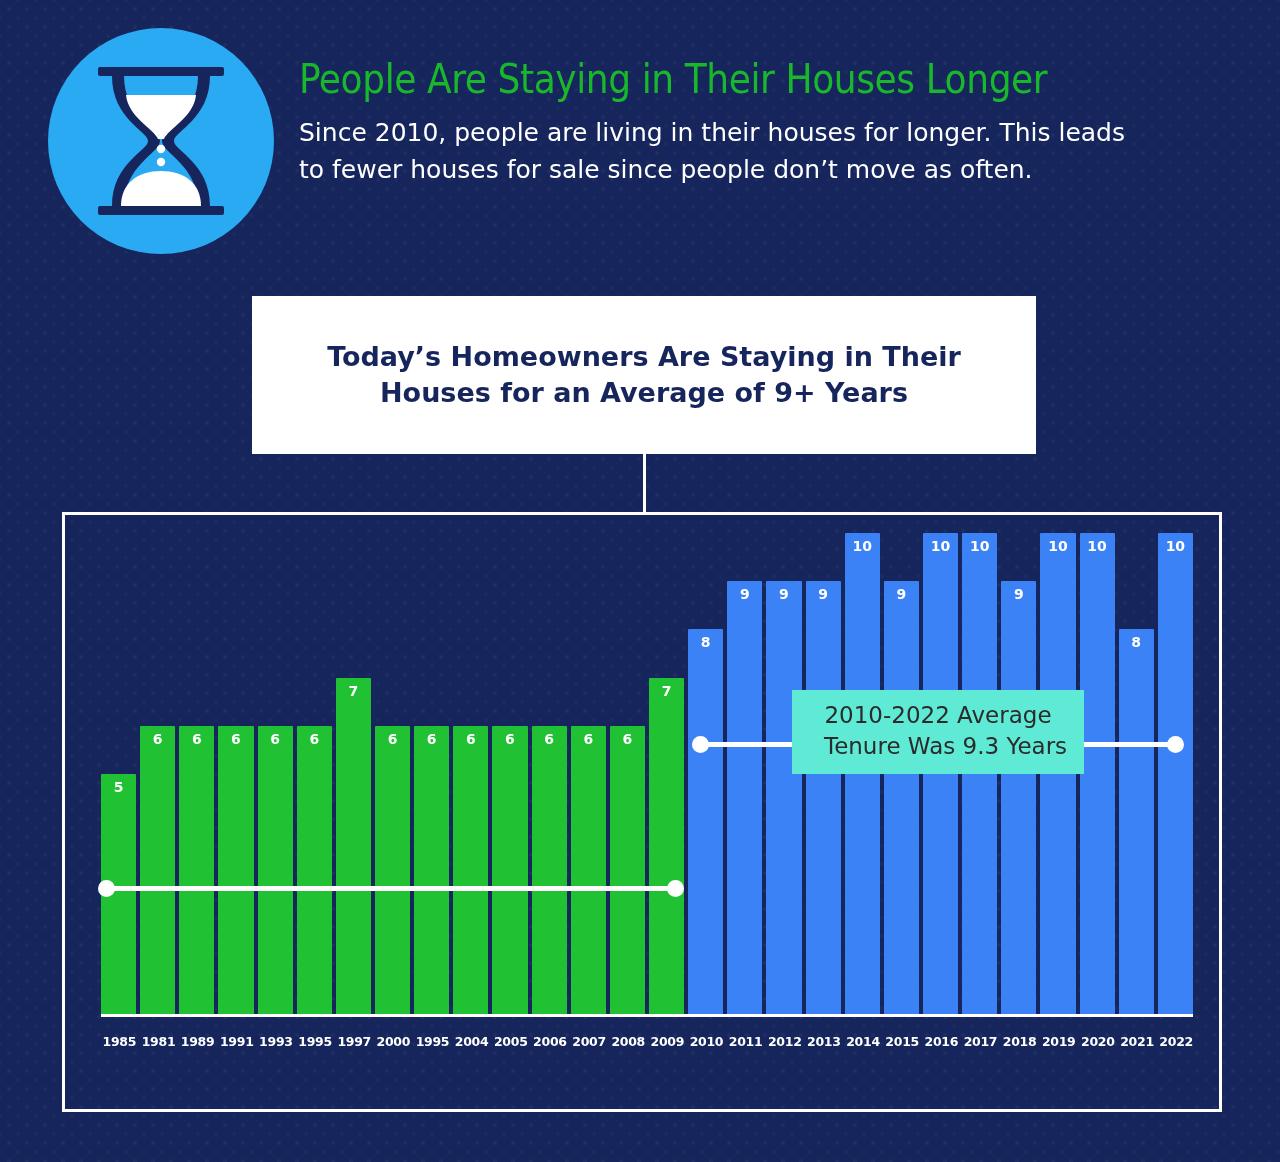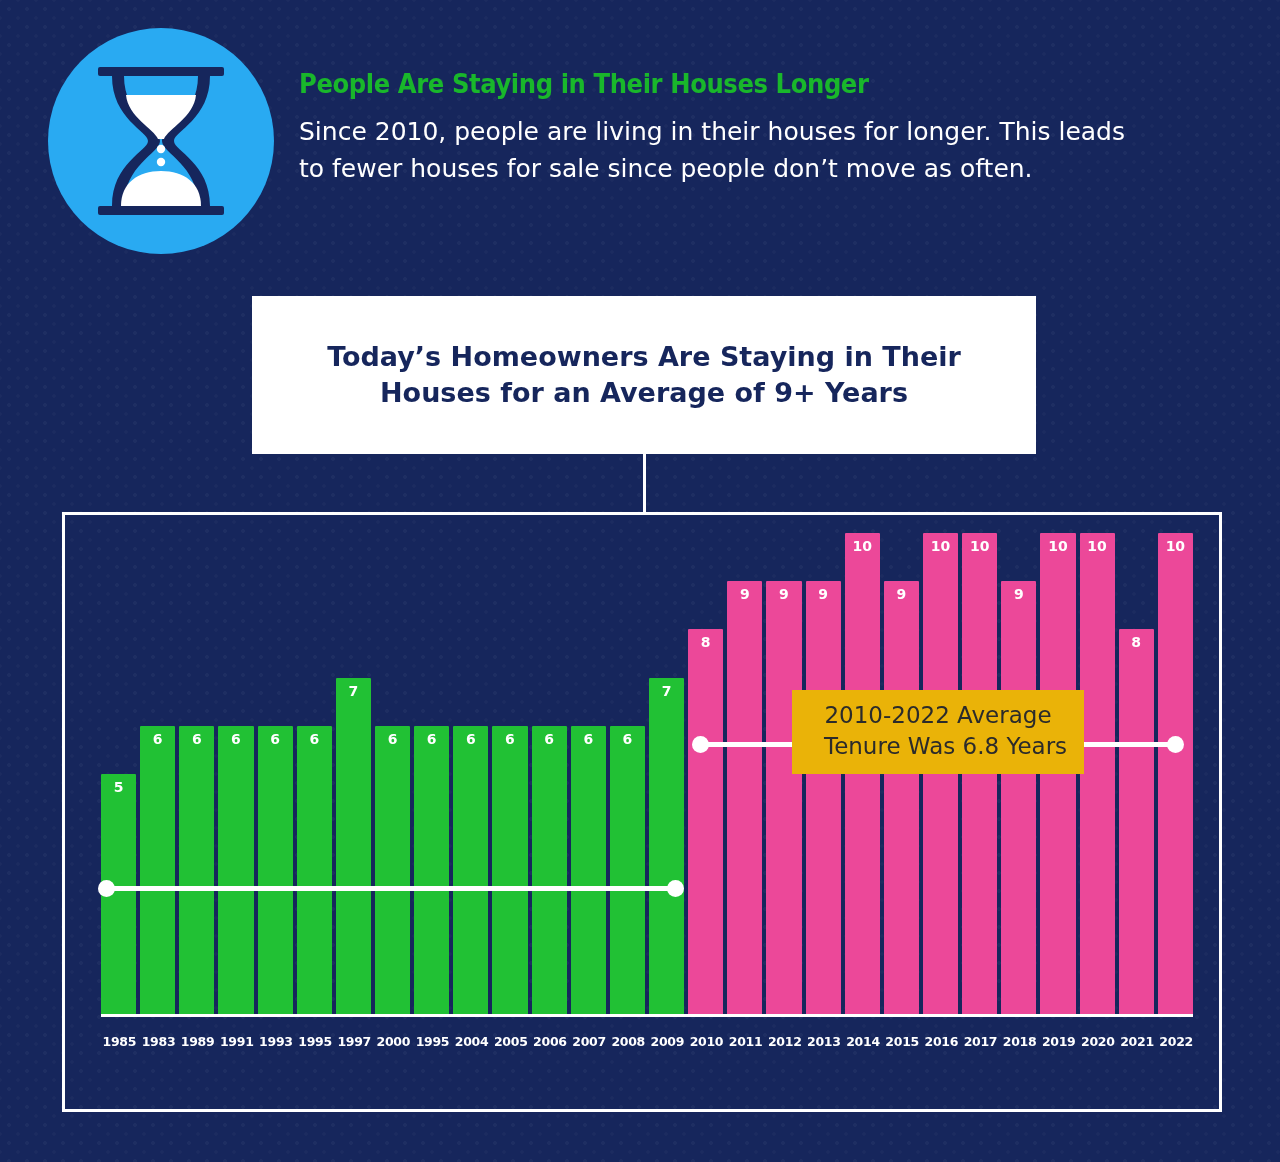--- a/index.html
+++ b/index.html
@@ -44,28 +44,27 @@
     width: 226px; height: 226px;
     border-radius: 50%;
     background: #29aaf2;
   }
   #hourglass-badge svg { position:absolute; left: 50%; top: 50%; transform: translate(-50%,-50%); }
 
   #header-text { position: absolute; left: 299px; top: 58px; width: 950px; }
 
   #headline {
     color: #19b72b;
-    font-size: 27px;
+    font-size: 40px;
     line-height: 1.06;
-    font-weight: bold;
+    font-weight: normal;
     letter-spacing: -0.4px;
     font-family: "DejaVu Sans", sans-serif;
     font-stretch: condensed;
     white-space: nowrap;
-    margin-top: 12px;
   }
 
   #subhead {
     color: #ffffff;
     font-size: 25px;
     line-height: 1.48;
     margin-top: 14px;
     font-family: "DejaVu Sans", sans-serif;
     font-weight: 400;
   }
@@ -123,21 +122,21 @@
     display: flex;
     align-items: flex-end;
     gap: 4px;
   }
   .bar {
     flex: 1 1 0;
     position: relative;
     border-radius: 1px;
   }
   .bar.green { background: #21c134; }
-  .bar.blue  { background: #ec4899; }
+  .bar.blue  { background: #3b82f6; }
   .bar-value {
     position: absolute;
     left: 0; right: 0; top: 6px;
     text-align: center;
     color: #ffffff;
     font-size: 14px;
     font-weight: bold;
     font-family: "DejaVu Sans", sans-serif;
     line-height: 1;
   }
@@ -177,21 +176,21 @@
     border-radius: 3px;
   }
   .avg-dot {
     position: absolute;
     width: 17px; height: 17px;
     border-radius: 50%;
     background: #ffffff;
   }
   .avg-label {
     position: absolute;
-    background: #eab308;
+    background: #5eead4;
     padding: 10px 32px 12px;
     text-align: center;
   }
   .avg-label .l {
     display: block;
     color: #2b2b2b;
     font-size: 23px;
     line-height: 1.34;
     font-family: "DejaVu Sans", sans-serif;
     white-space: nowrap;
@@ -340,21 +339,21 @@
           <div class="bar blue" style="height: 80%;">
             <span class="bar-value">8</span>
           </div>
           <div class="bar blue" style="height: 100%;">
             <span class="bar-value">10</span>
           </div>
         </div>
       <div id="axis-line"></div>
       <div id="axis-labels">
           <span class="axis-tick">1985</span>
-          <span class="axis-tick">1983</span>
+          <span class="axis-tick">1981</span>
           <span class="axis-tick">1989</span>
           <span class="axis-tick">1991</span>
           <span class="axis-tick">1993</span>
           <span class="axis-tick">1995</span>
           <span class="axis-tick">1997</span>
           <span class="axis-tick">2000</span>
           <span class="axis-tick">1995</span>
           <span class="axis-tick">2004</span>
           <span class="axis-tick">2005</span>
           <span class="axis-tick">2006</span>
@@ -383,17 +382,17 @@
     <div class="avg-dot left"></div>
     <div class="avg-dot right"></div>
   </div>
 
   <div class="avg-annotation" id="avg-blue">
     <div class="avg-rule"></div>
     <div class="avg-dot left"></div>
     <div class="avg-dot right"></div>
     <div class="avg-label">
       <span class="l">2010-2022 Average</span>
-      <span class="l">Tenure Was 6.8 Years</span>
+      <span class="l">Tenure Was 9.3 Years</span>
     </div>
   </div>
 
 </div>
 
 </body></html>

